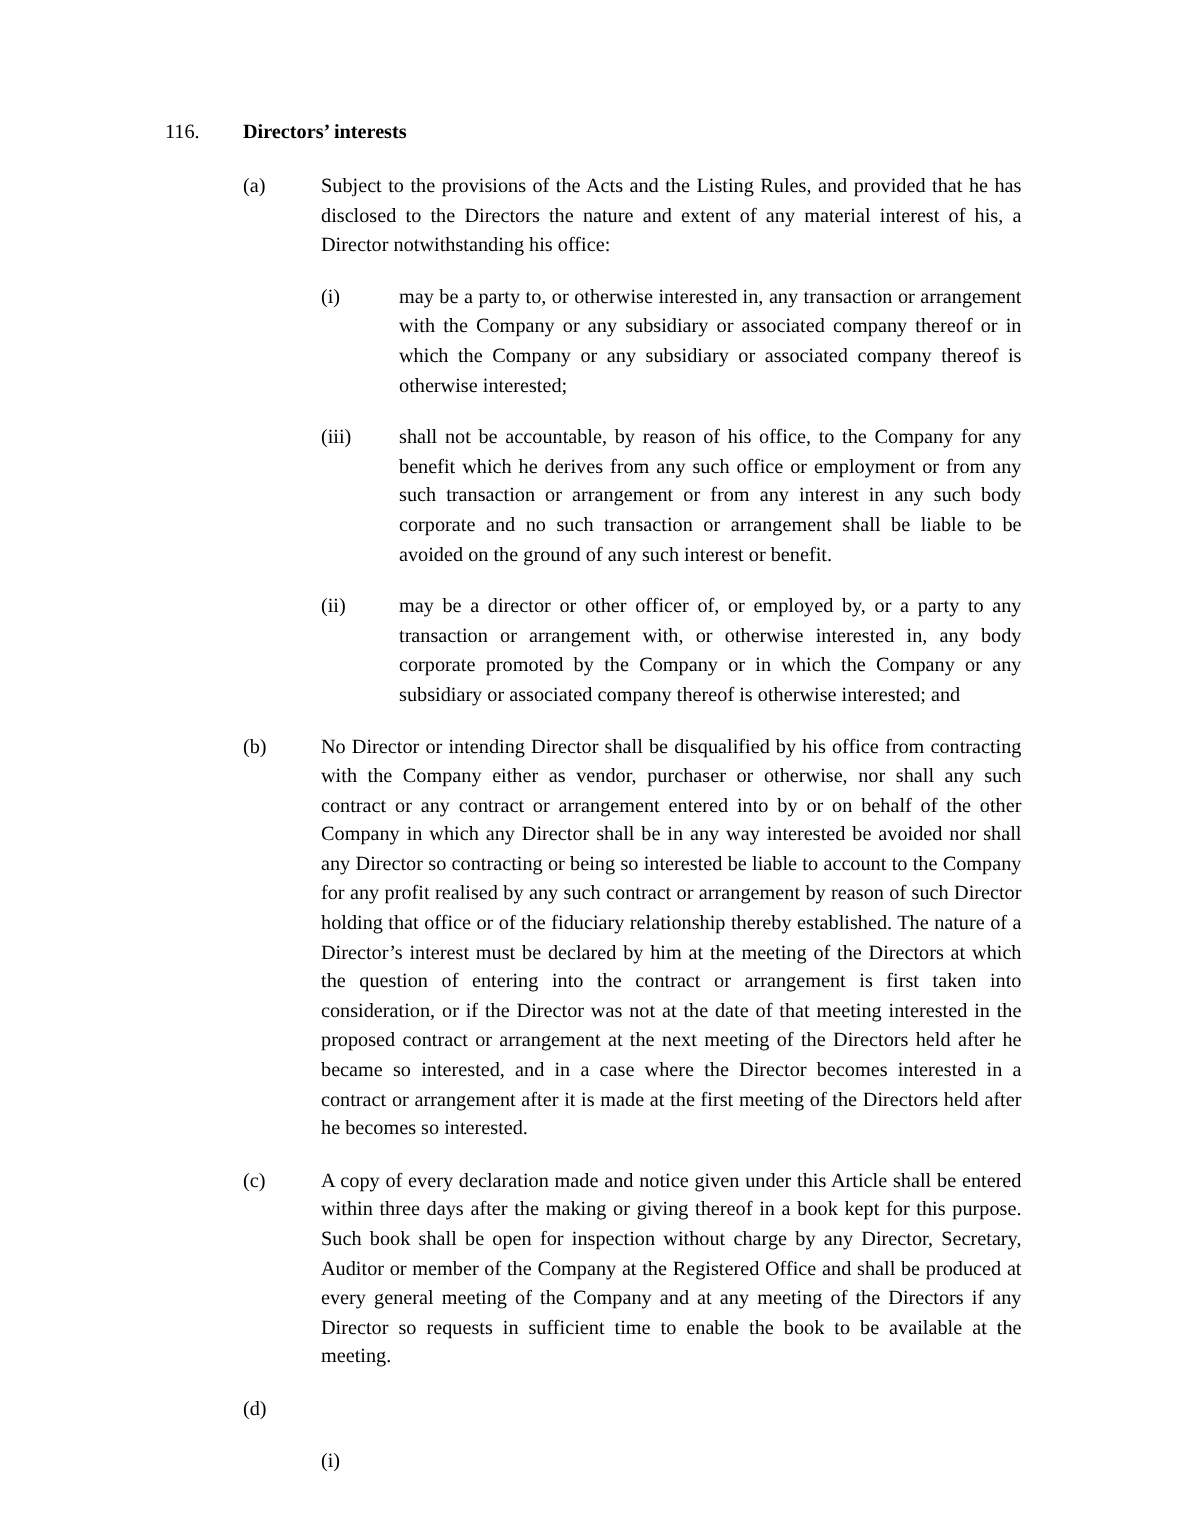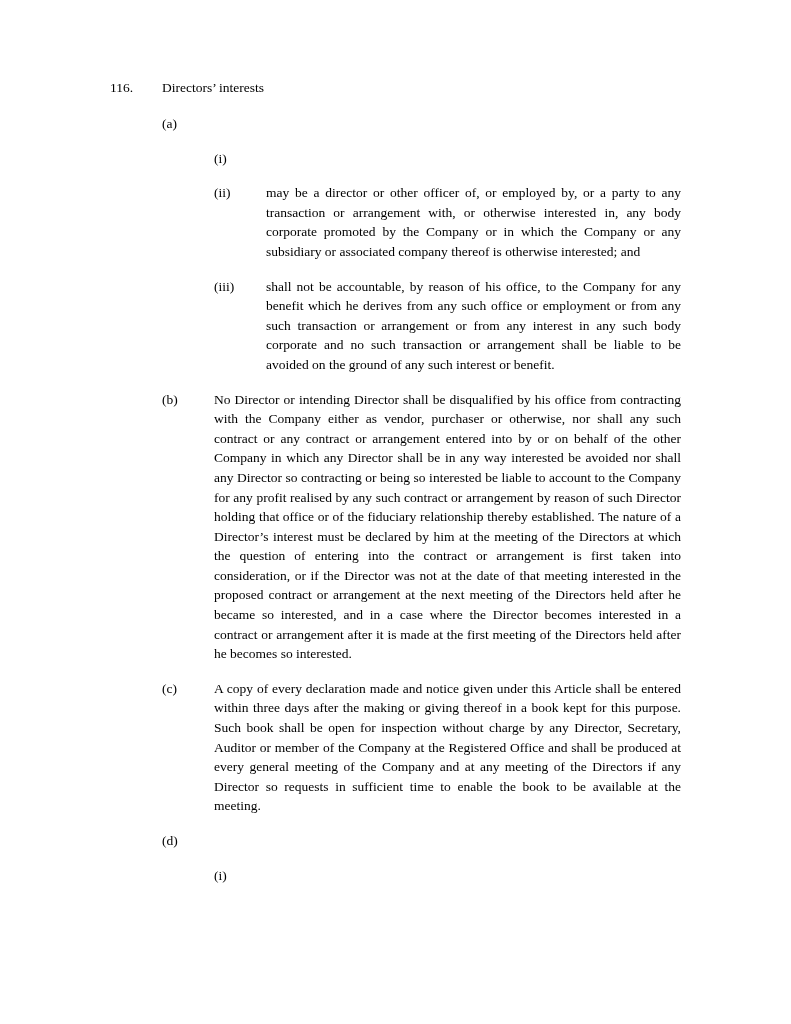--- a/index.html
+++ b/index.html
@@ -30,21 +30,21 @@
   }
   .heading-number {
     width: 52px;
     flex: 0 0 52px;
     font-size: 13.5px;
     font-weight: normal;
     text-align: left;
   }
   .heading-title {
     font-size: 13.5px;
-    font-weight: normal;
+    font-weight: bold;
   }
   
   .clause {
     display: flex;
     align-items: flex-start;
     margin-bottom: 15px;
   }
   .clause-label {
     width: 52px;
     flex: 0 0 52px;
@@ -95,31 +95,33 @@
 <div class="page">
 
   <div class="heading-row">
     <div class="heading-number">116.</div>
     <div class="heading-title">Directors’ interests</div>
   </div>
 
   <div class="group">
     <div class="clause">
       <div class="clause-label">(a)</div>
+      <div class="clause-body">Subject to the provisions of the Acts and the Listing Rules, and provided that he has disclosed to the Directors the nature and extent of any material interest of his, a Director notwithstanding his office:</div>
     </div>
     <div class="subclause">
       <div class="subclause-label">(i)</div>
+      <div class="subclause-body">may be a party to, or otherwise interested in, any transaction or arrangement with the Company or any subsidiary or associated company thereof or in which the Company or any subsidiary or associated company thereof is otherwise interested;</div>
+    </div>
+    <div class="subclause">
+      <div class="subclause-label">(iii)</div>
+      <div class="subclause-body">shall not be accountable, by reason of his office, to the Company for any benefit which he derives from any such office or employment or from any such transaction or arrangement or from any interest in any such body corporate and no such transaction or arrangement shall be liable to be avoided on the ground of any such interest or benefit.</div>
     </div>
     <div class="subclause">
       <div class="subclause-label">(ii)</div>
       <div class="subclause-body">may be a director or other officer of, or employed by, or a party to any transaction or arrangement with, or otherwise interested in, any body corporate promoted by the Company or in which the Company or any subsidiary or associated company thereof is otherwise interested; and</div>
-    </div>
-    <div class="subclause">
-      <div class="subclause-label">(iii)</div>
-      <div class="subclause-body">shall not be accountable, by reason of his office, to the Company for any benefit which he derives from any such office or employment or from any such transaction or arrangement or from any interest in any such body corporate and no such transaction or arrangement shall be liable to be avoided on the ground of any such interest or benefit.</div>
     </div>
   </div>
 
   <div class="clause">
     <div class="clause-label">(b)</div>
     <div class="clause-body">No Director or intending Director shall be disqualified by his office from contracting with the Company either as vendor, purchaser or otherwise, nor shall any such contract or any contract or arrangement entered into by or on behalf of the other Company in which any Director shall be in any way interested be avoided nor shall any Director so contracting or being so interested be liable to account to the Company for any profit realised by any such contract or arrangement by reason of such Director holding that office or of the fiduciary relationship thereby established.  The nature of a Director’s interest must be declared by him at the meeting of the Directors at which the question of entering into the contract or arrangement is first taken into consideration, or if the Director was not at the date of that meeting interested in the proposed contract or arrangement at the next meeting of the Directors held after he became so interested, and in a case where the Director becomes interested in a contract or arrangement after it is made at the first meeting of the Directors held after he becomes so interested.</div>
   </div>
 
   <div class="clause">
     <div class="clause-label">(c)</div>

